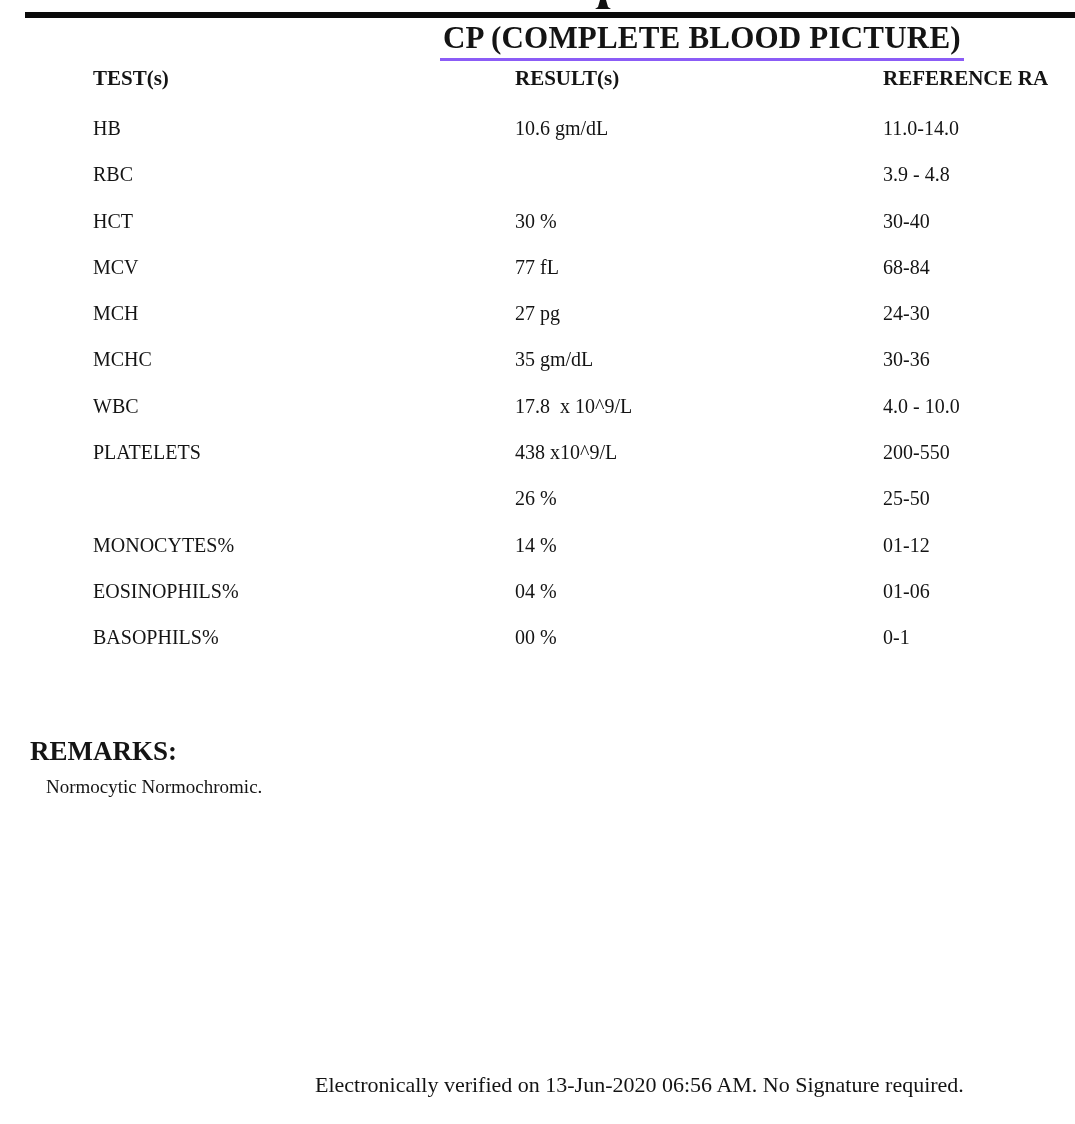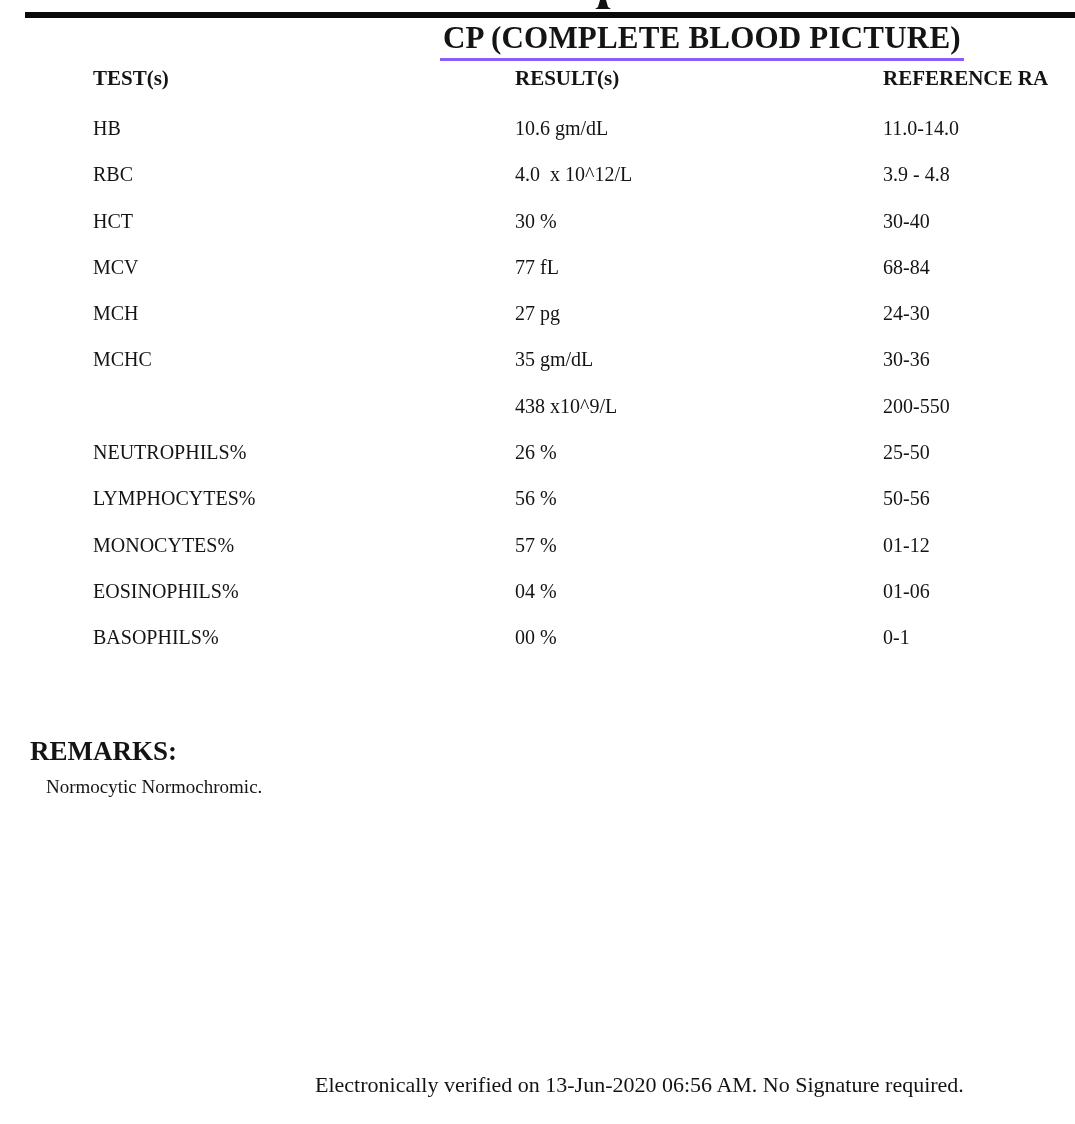--- a/index.html
+++ b/index.html
@@ -117,21 +117,20 @@
 </div>
 
 <div class="tbody">
   <div class="trow">
     <span class="col-test">HB</span>
     <span class="col-result">10.6 gm/dL</span>
     <span class="col-reference">11.0-14.0</span>
   </div>
   <div class="trow">
     <span class="col-test">RBC</span>
-    <span class="col-result">4.0  x 10^12/L</span>
     <span class="col-reference">3.9 - 4.8</span>
   </div>
   <div class="trow">
     <span class="col-test">HCT</span>
     <span class="col-result">30 %</span>
     <span class="col-reference">30-40</span>
   </div>
   <div class="trow">
     <span class="col-test">MCV</span>
     <span class="col-result">77 fL</span>
@@ -141,36 +140,36 @@
     <span class="col-test">MCH</span>
     <span class="col-result">27 pg</span>
     <span class="col-reference">24-30</span>
   </div>
   <div class="trow">
     <span class="col-test">MCHC</span>
     <span class="col-result">35 gm/dL</span>
     <span class="col-reference">30-36</span>
   </div>
   <div class="trow">
+    <span class="col-test">WBC</span>
+    <span class="col-result">17.8  x 10^9/L</span>
+    <span class="col-reference">4.0 - 10.0</span>
+  </div>
+  <div class="trow">
+    <span class="col-test">PLATELETS</span>
     <span class="col-result">438 x10^9/L</span>
     <span class="col-reference">200-550</span>
   </div>
   <div class="trow">
-    <span class="col-test">NEUTROPHILS%</span>
     <span class="col-result">26 %</span>
     <span class="col-reference">25-50</span>
   </div>
   <div class="trow">
-    <span class="col-test">LYMPHOCYTES%</span>
-    <span class="col-result">56 %</span>
-    <span class="col-reference">50-56</span>
-  </div>
-  <div class="trow">
     <span class="col-test">MONOCYTES%</span>
-    <span class="col-result">57 %</span>
+    <span class="col-result">14 %</span>
     <span class="col-reference">01-12</span>
   </div>
   <div class="trow">
     <span class="col-test">EOSINOPHILS%</span>
     <span class="col-result">04 %</span>
     <span class="col-reference">01-06</span>
   </div>
   <div class="trow">
     <span class="col-test">BASOPHILS%</span>
     <span class="col-result">00 %</span>

